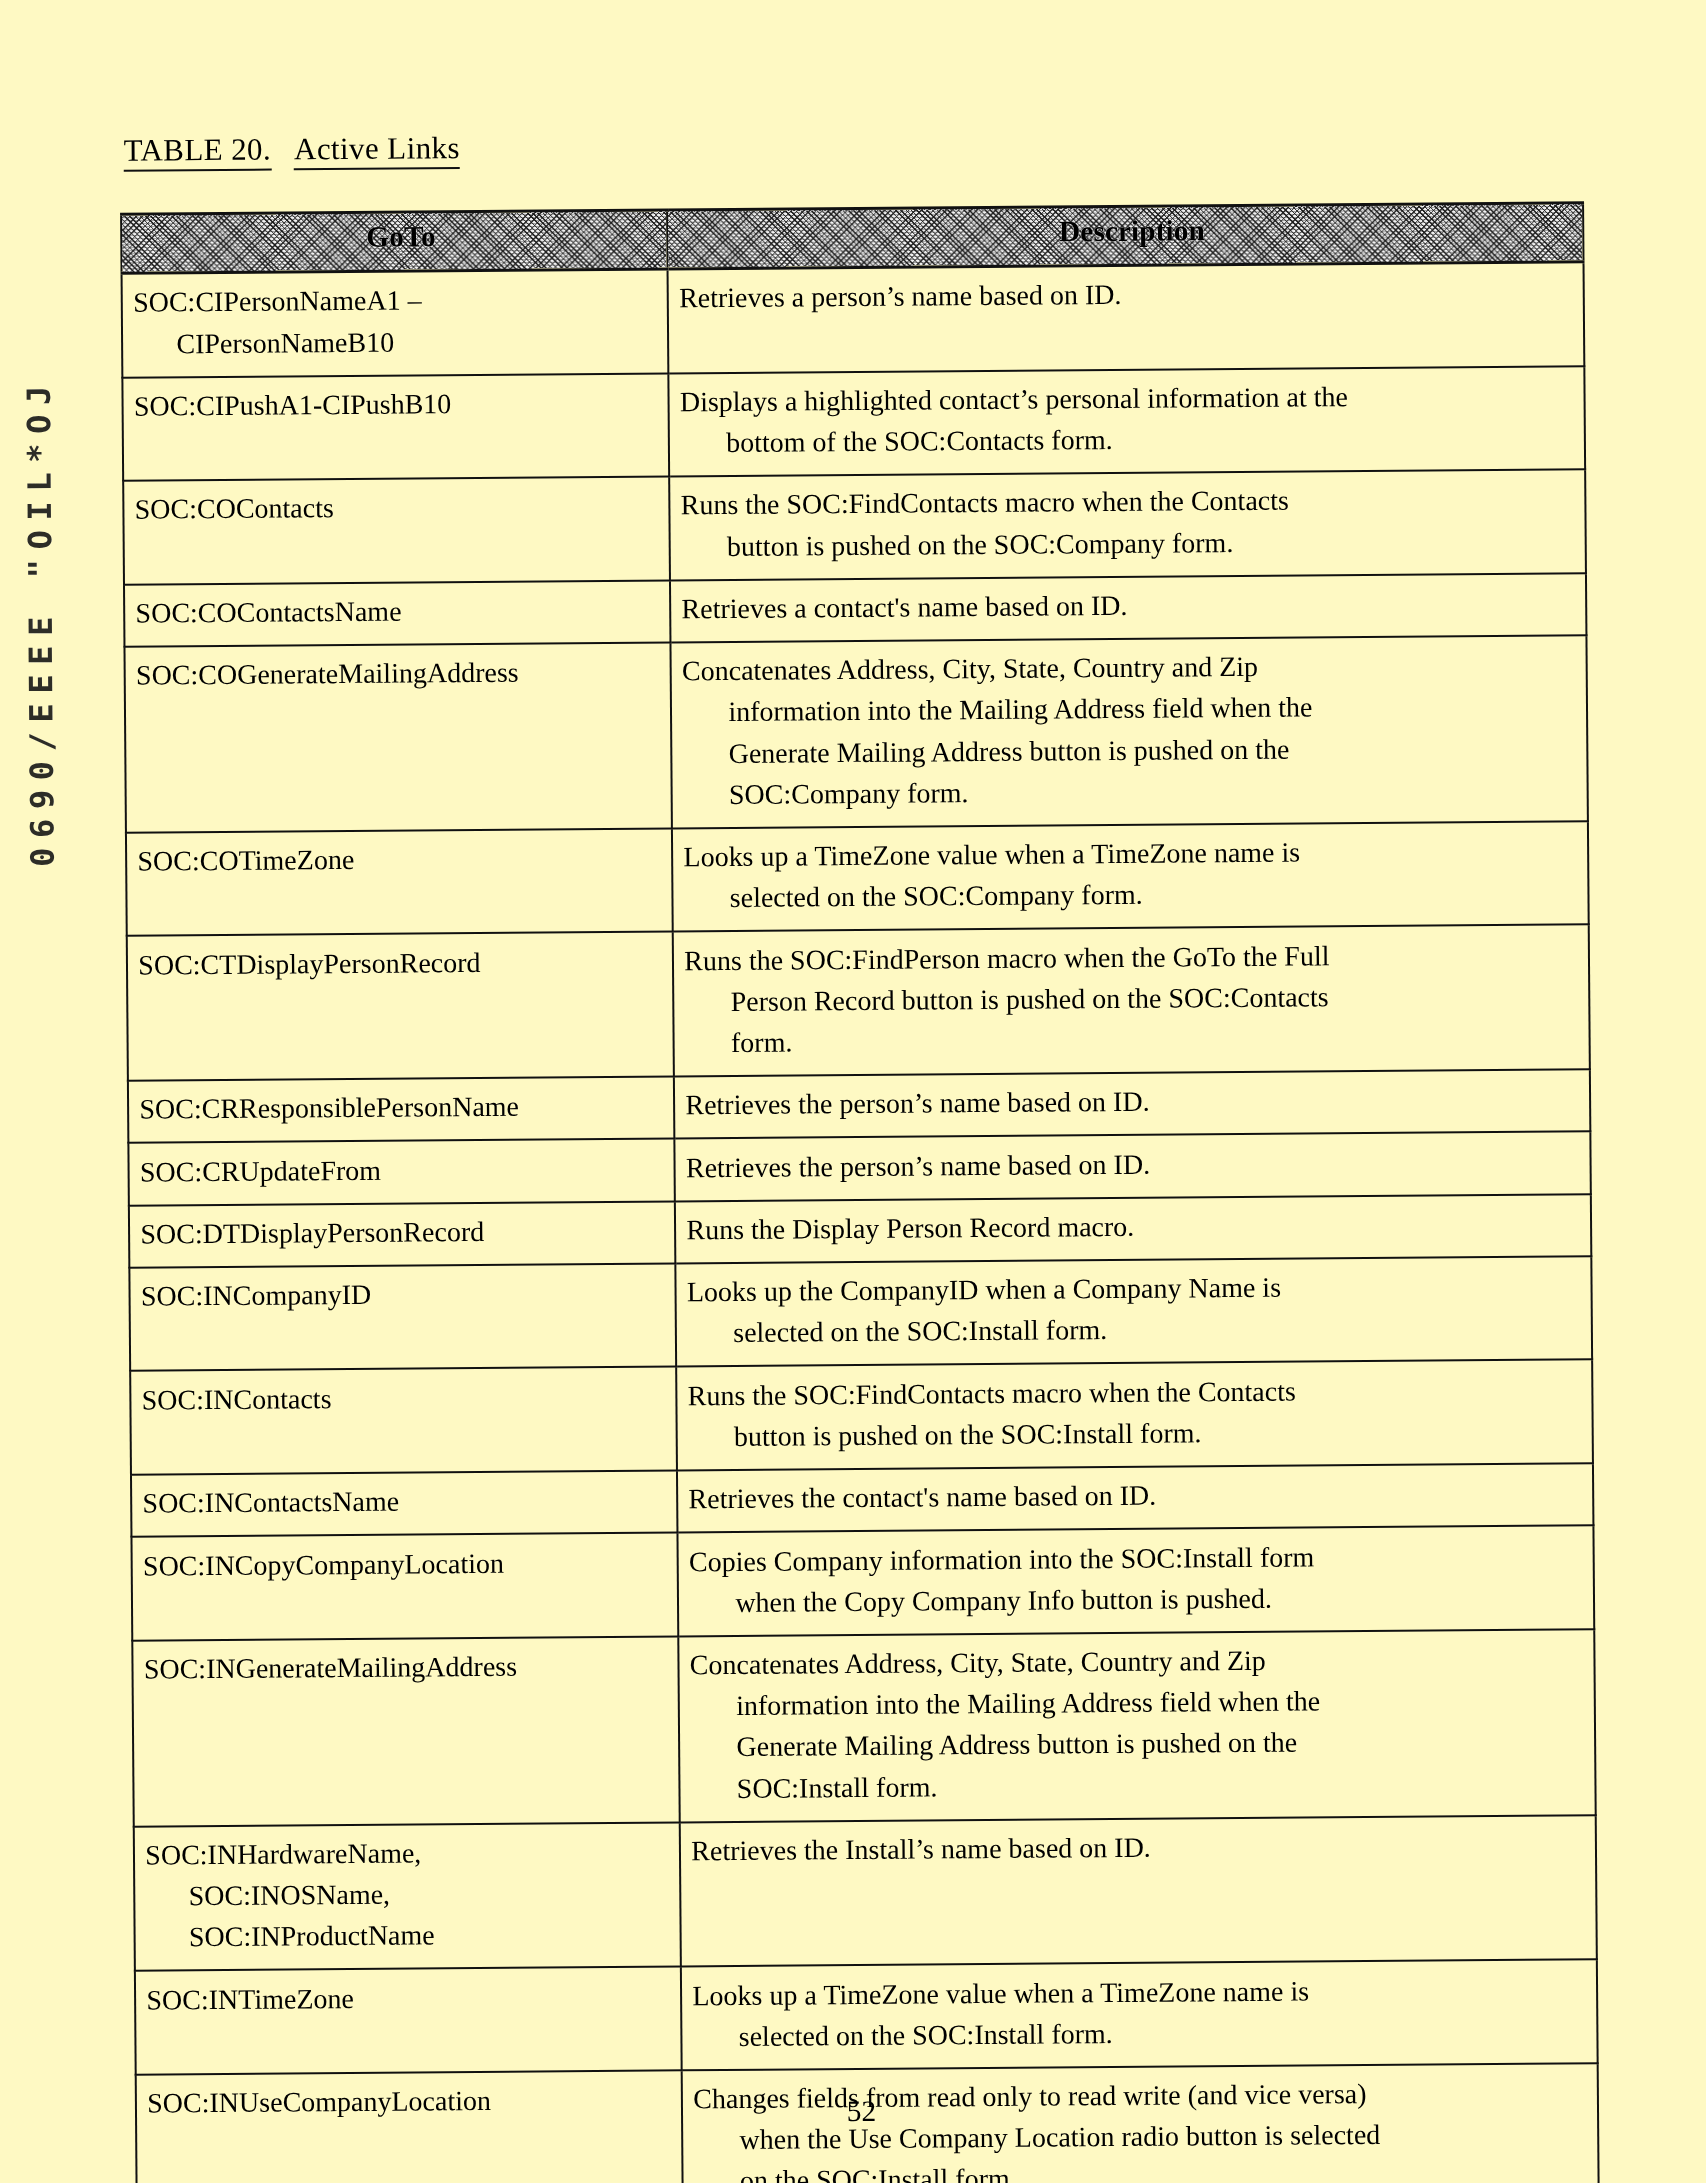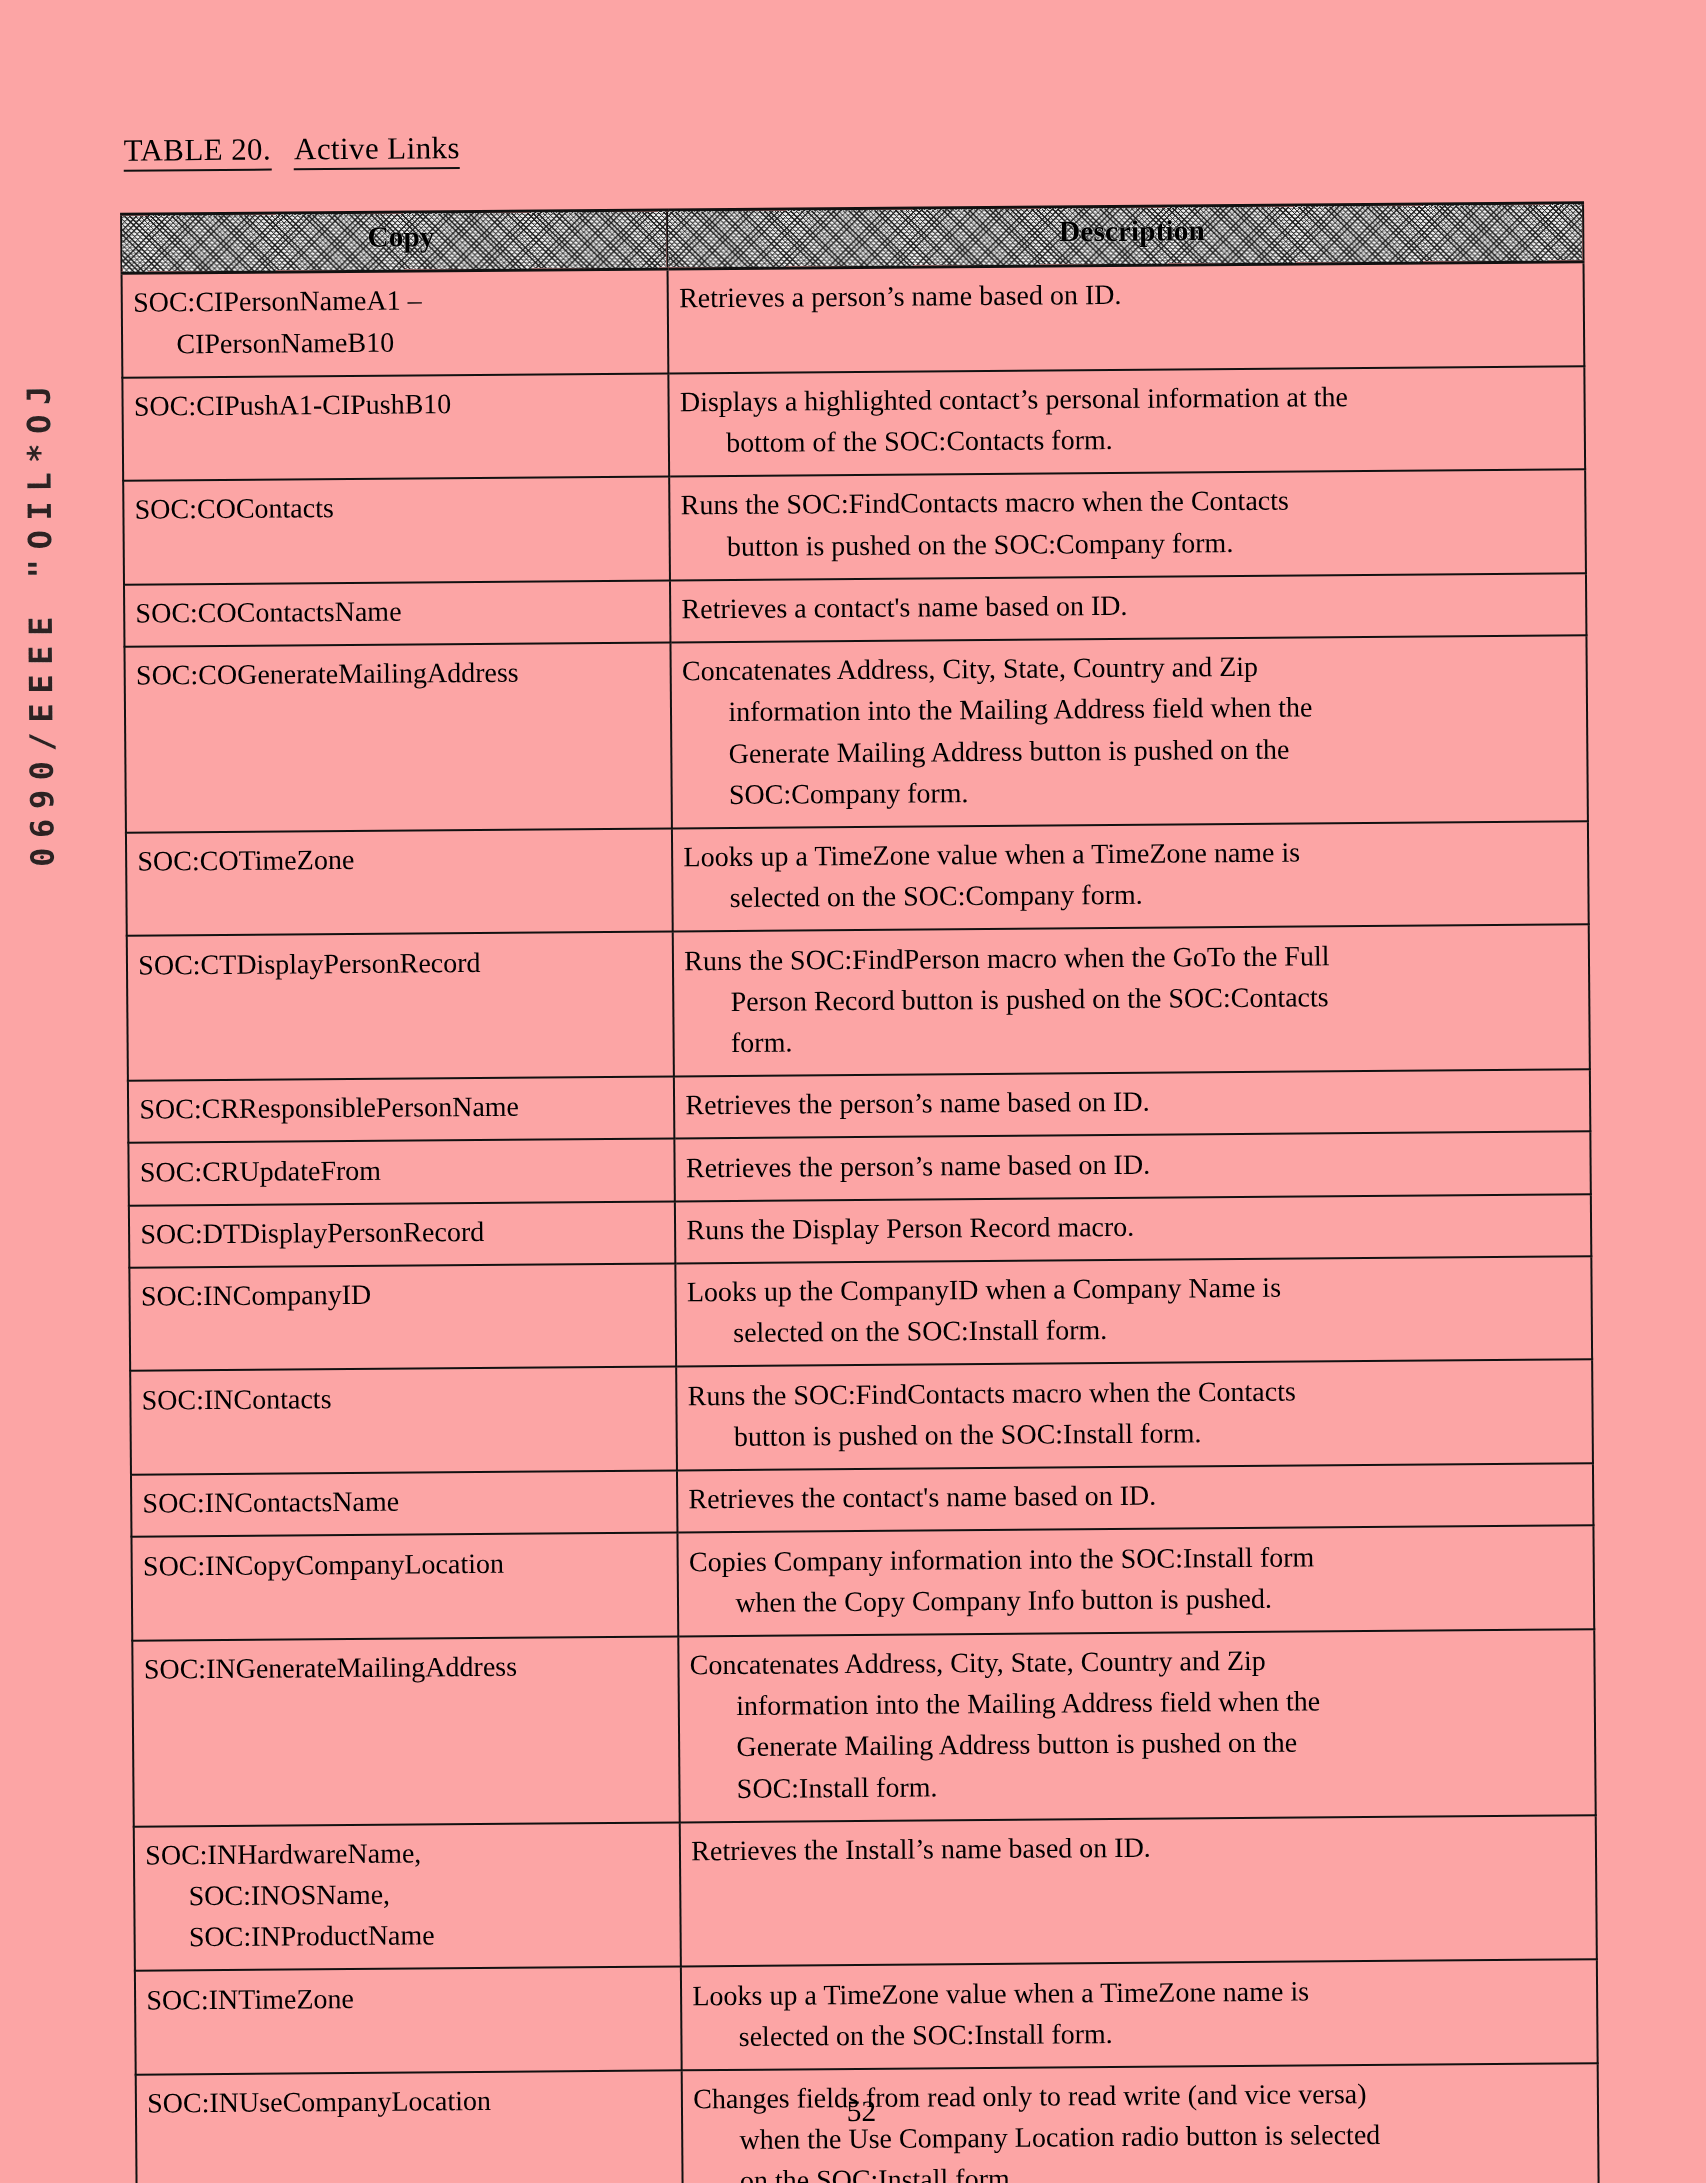--- a/index.html
+++ b/index.html
@@ -5,21 +5,21 @@
 <style>
   html, body {
     margin: 0;
     padding: 0;
     background: #ffffff;
   }
   #page {
     position: relative;
     width: 1707px;
     height: 2183px;
-    background: #fca5a5;
+    background: #fef9c3;
     overflow: hidden;
     font-family: "Liberation Serif", "DejaVu Serif", serif;
     color: #000000;
   }
 
   
   #scan {
     position: absolute;
     left: 0; top: 0;
     width: 1707px;
@@ -181,21 +181,21 @@
     </div>
 
     <table id="links-table">
       <colgroup>
         <col class="c-name">
         <col class="c-desc">
       </colgroup>
       <thead>
         <tr>
           <th>
-            <span class="hdr-label">Copy</span>
+            <span class="hdr-label">GoTo</span>
           </th>
           <th>
             <span class="hdr-label">Description</span>
           </th>
         </tr>
       </thead>
       <tbody id="links-body">
           <tr>
             <td class="name-cell">
               <span class="ln">SOC:CIPersonNameA1 –</span>

